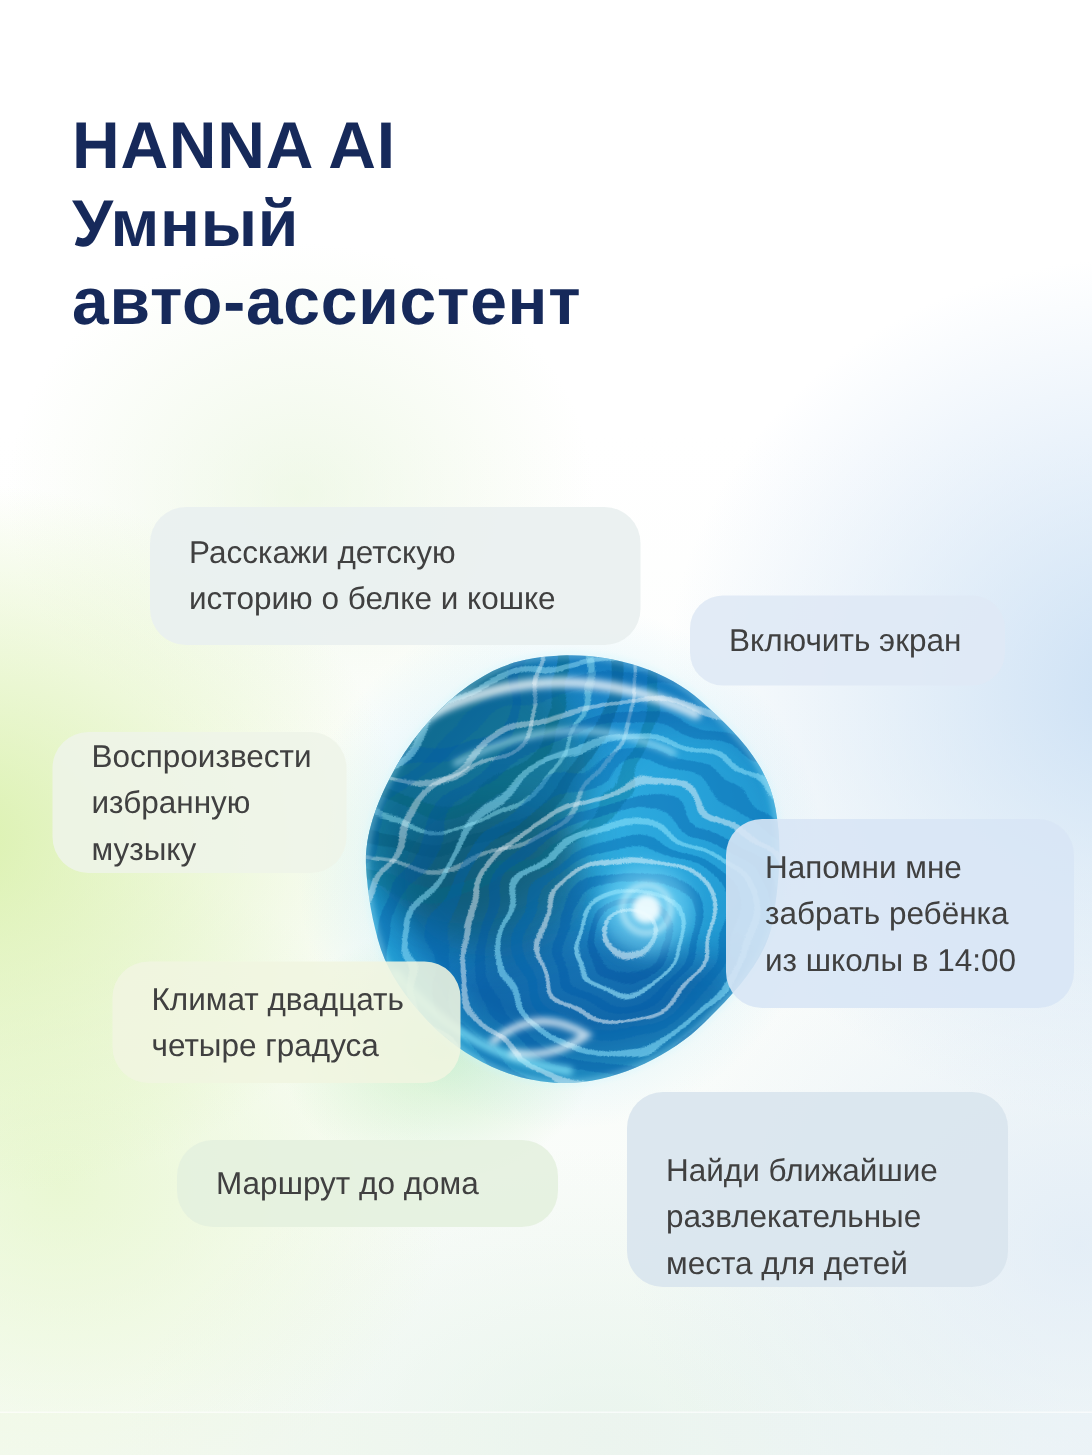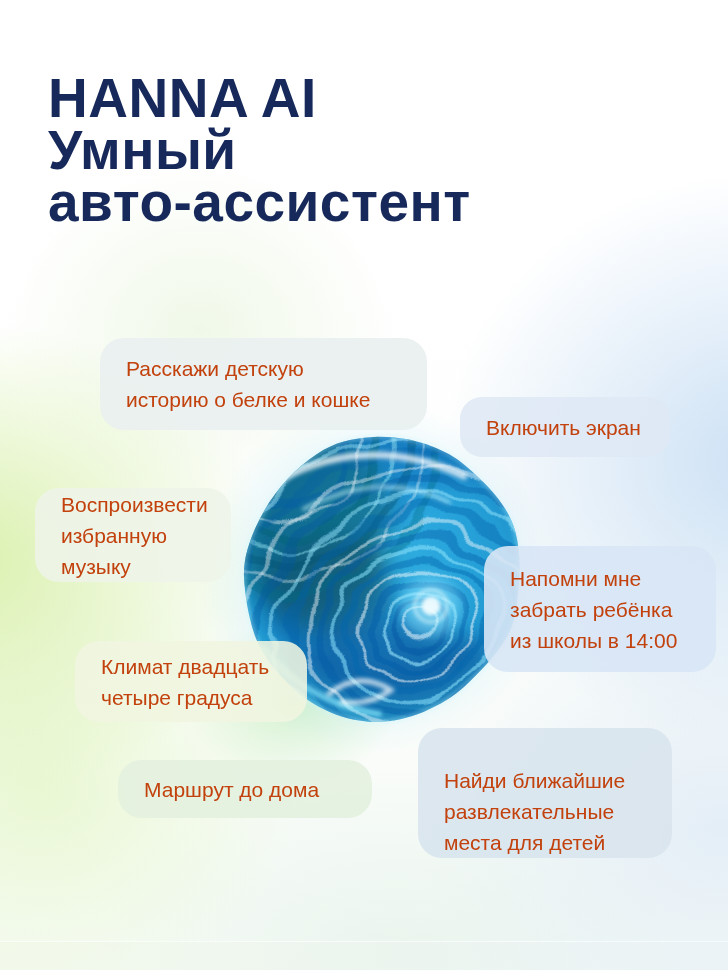--- a/index.html
+++ b/index.html
@@ -21,33 +21,33 @@
       linear-gradient(180deg,#ffffff 0%,#ffffff 30%,#f7fbf7 100%);
   }
   .bottom-strip {
     position:absolute; left:0; top:941px; width:728px; height:29px;
     background:linear-gradient(90deg, rgba(240,248,230,0.55), rgba(234,242,247,0.55));
     border-top:1px solid rgba(255,255,255,0.65);
   }
 
   .title {
     position:absolute; left:48px; top:72px;
-    color:#16295a; font-weight:700; font-size:55px; line-height:52px;
+    color:#16295a; font-weight:700; font-size:44px; line-height:52px;
     letter-spacing:0.5px;
   }
   .title .brand { display:block; }
   .title .subtitle { display:block; white-space:pre-line; }
 
   .orb-wrap { position:absolute; left:209px; top:414px; width:330px; height:330px; }
 
   .bubble {
     position:absolute;
     border-radius:24px;
     display:flex; align-items:center;
-    color:#c2410c; font-size:21px; line-height:31px;
+    color:#404040; font-size:21px; line-height:31px;
     white-space:pre-line;
     padding-left:26px; padding-right:18px;
   }
   .b1 { left:100px; top:338px; width:327px; height:92px;  background:rgba(233,239,239,0.9); }
   .b2 { left:448px; top:397px; width:210px; height:60px;  background:rgba(223,233,245,0.9); border-radius:22px;margin-left:12px; }
   .b3 { left:35px;  top:488px; width:196px; height:94px;  background:rgba(238,244,232,0.88); }
   .b4 { left:484px; top:546px; width:232px; height:126px; background:rgba(216,230,245,0.9); }
   .b5 { left:55px;  top:641px; width:232px; height:81px;  background:rgba(240,245,224,0.88);margin-left:20px; }
   .b6 { left:118px; top:760px; width:254px; height:58px;  background:rgba(228,240,222,0.88); }
   .b7 { left:418px; top:728px; width:254px; height:130px; background:rgba(217,229,238,0.92);align-items:flex-end; }

